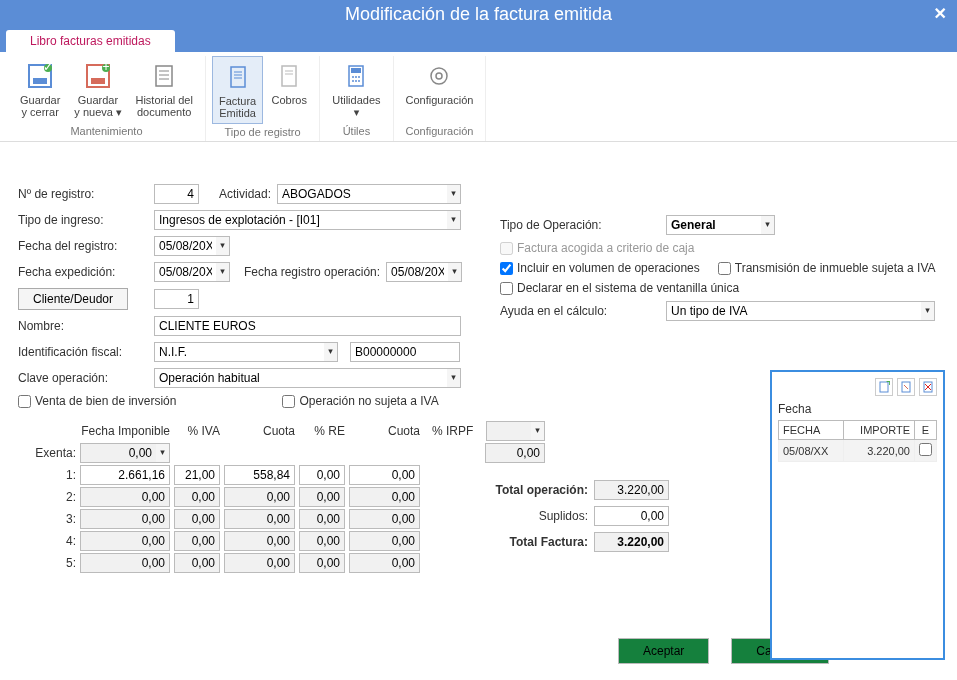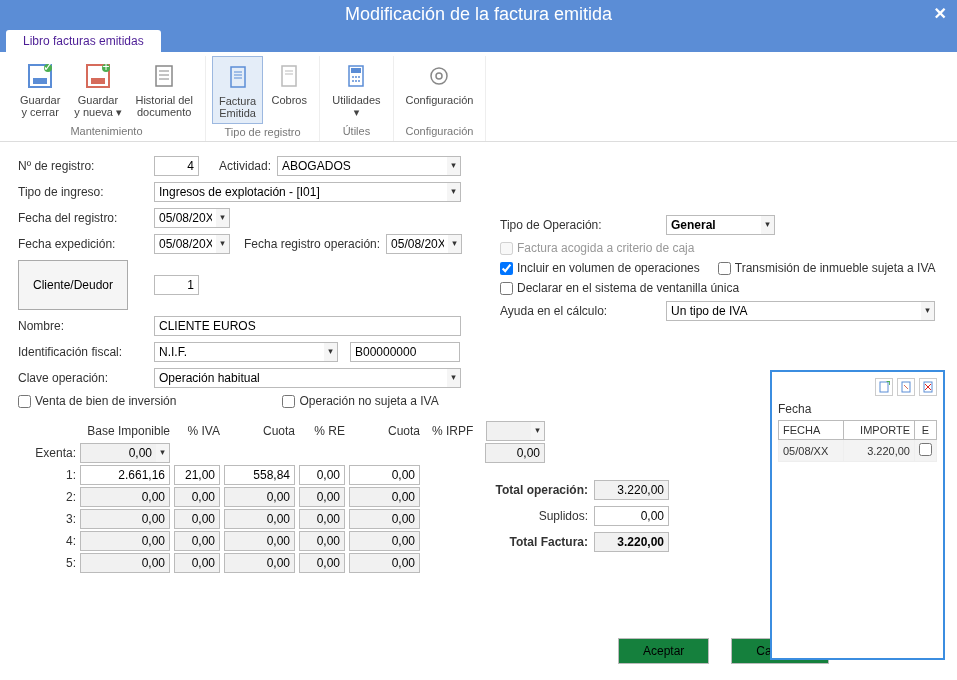--- a/index.html
+++ b/index.html
@@ -1,39 +1,39 @@
 <!DOCTYPE html>
 <html><head>
 <meta charset="utf-8">
 <style>
 * { box-sizing: border-box; margin: 0; padding: 0; font-family: "Segoe UI", Tahoma, sans-serif; font-size: 12px; }
 body { background: #fff; color: #333; width: 957px; height: 680px; overflow: hidden; }
 .titlebar { background: #5b8dd6; color: #fff; height: 28px; display: flex; align-items: center; justify-content: center; position: relative; }
 .titlebar-title { font-size: 18px; }
 .close-btn { position: absolute; right: 10px; top: 4px; font-size: 16px; cursor: pointer; font-weight: bold; }
 .tab-strip { background: #5b8dd6; height: 24px; display: flex; align-items: flex-end; padding-left: 6px; }
-.tab { background: #fff; color: #4c1d95; padding: 4px 17px; font-size: 12px; border-top-left-radius: 3px; border-top-right-radius: 3px; cursor: pointer; }
+.tab { background: #fff; color: #be185d; padding: 4px 24px; font-size: 12px; border-top-left-radius: 3px; border-top-right-radius: 3px; cursor: pointer; }
 .ribbon { background: #fff; border-bottom: 1px solid #ddd; height: 90px; display: flex; padding: 4px 8px 0 8px; }
 .ribbon-group { display: flex; flex-direction: column; align-items: center; border-right: 1px solid #eee; padding: 0 6px; }
 .ribbon-items { display: flex; gap: 2px; flex: 1; align-items: flex-start; }
 .ribbon-item { display: flex; flex-direction: column; align-items: center; padding: 4px 6px; cursor: pointer; min-width: 48px; text-align: center; }
 .ribbon-item.active { background: #e4edf8; border: 1px solid #9cb8e0; }
 .ribbon-icon { width: 32px; height: 32px; display: flex; align-items: center; justify-content: center; margin-bottom: 2px; }
 .ribbon-label { font-size: 11px; line-height: 12px; color: #444; }
 .ribbon-group-label { font-size: 11px; color: #777; padding: 2px 0 4px 0; }
 .form-area { padding: 14px 18px; }
 .row { display: flex; align-items: center; margin-bottom: 6px; gap: 6px; }
 .label { font-size: 12px; color: #333; }
 input[type=text], select, textarea { border: 1px solid #bbb; padding: 2px 4px; font-size: 12px; background: #fff; }
 input[type=text]:disabled, input.ro { background: #f1f1f1; }
 input[type=text].right { text-align: right; }
-.btn { border: 1px solid #aaa; background: #f5f5f5; padding: 17px 10px; cursor: pointer; font-size: 12px; }
+.btn { border: 1px solid #aaa; background: #f5f5f5; padding: 3px 10px; cursor: pointer; font-size: 12px; }
 .checkbox { display: inline-flex; align-items: center; gap: 4px; }
 .checkbox input { width: 13px; height: 13px; }
-.left-col { width: 470px; }
+.left-col { width: 470px; margin-top: 28px; }
 .right-col { position: absolute; left: 500px; top: 163px; width: 440px; }
 .grid-table { border-collapse: collapse; }
 .grid-table th, .grid-table td { font-size: 12px; text-align: right; padding: 1px 2px; }
 .grid-table th { font-weight: normal; color: #333; }
 .grid-table input { width: 100%; text-align: right; }
 .cobros-panel { position: absolute; left: 770px; top: 370px; width: 175px; height: 290px; border: 2px solid #3b8de0; background: #fff; padding: 6px; }
 .cobros-header { display: flex; align-items: center; justify-content: space-between; margin-bottom: 6px; }
 .cobros-icons { display: flex; gap: 4px; }
 .mini-icon { width: 18px; height: 18px; border: 1px solid #ccc; display: flex; align-items: center; justify-content: center; cursor: pointer; }
 .cobros-table { width: 100%; border-collapse: collapse; }
@@ -276,21 +276,21 @@
           <span class="dropdown-btn">▾</span>
         </div>
   </div>
 </div>
 
 <div style="margin-top:12px">
   <table class="grid-table">
     <tbody>
           <tr>
       <th style="width:60px"></th>
-      <th style="width:90px">Base Imponible</th>
+      <th style="width:90px">Fecha Imponible</th>
       <th style="width:50px">% IVA</th>
       <th style="width:75px">Cuota</th>
       <th style="width:50px">% RE</th>
       <th style="width:75px">Cuota</th>
       <th style="width:55px;text-align:left;padding-left:10px">% IRPF</th>
       <th style="width:70px"><div class="combo">
                 <input type="text" class="ro" style="width: 45px;">
                 <span class="dropdown-btn">▾</span>
               </div></th>
     </tr>

